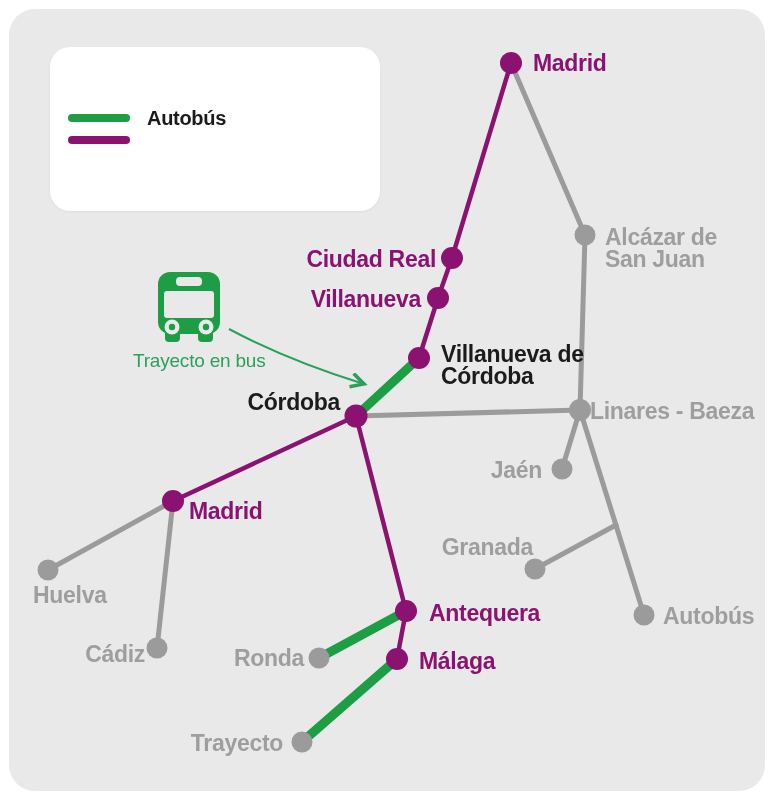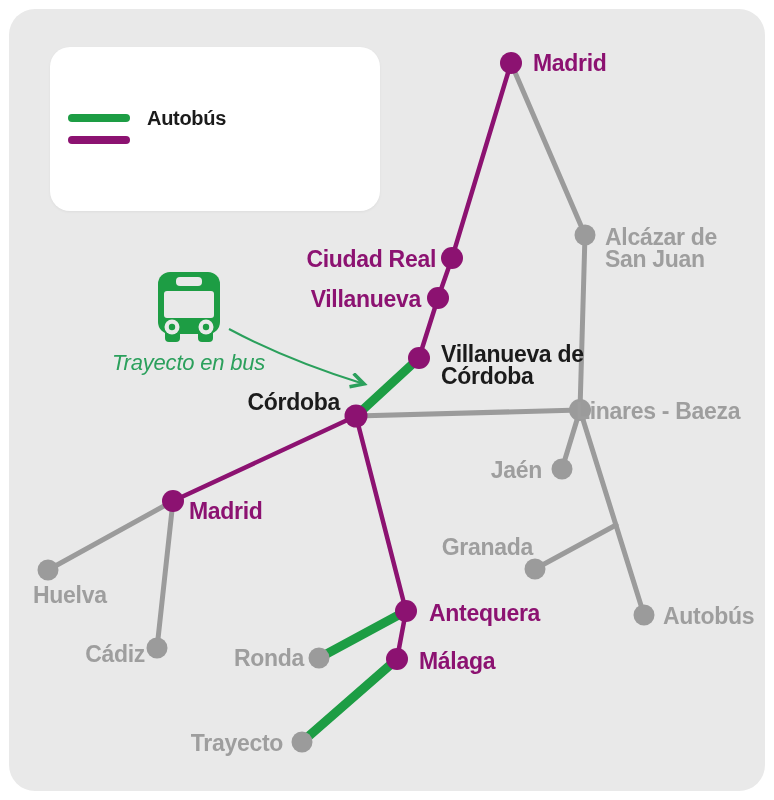--- a/index.html
+++ b/index.html
@@ -46,22 +46,22 @@
     padding-left:18px;box-sizing:border-box;
   }
   .legend-row{display:flex;align-items:center;gap:17px;height:22px;}
   .legend-swatch{width:62px;height:8px;border-radius:4px;flex:none;}
   .sw-bus{background:var(--bus,#1d9d44)}
   .sw-av{background:var(--high_speed,#8c1271)}
   .sw-cv{background:var(--conventional,#9b9b9b)}
   .legend-label{font-size:20px;font-weight:700;color:var(--dark_text,#1b1b1b);letter-spacing:-0.3px;}
 
   .bus-note{
-    position:absolute;left:112px;top:350px;
-    font-size:22px;font-style:italic;color:var(--bus_soft,#2ba05c);
+    position:absolute;left:133px;top:350px;
+    font-size:19px;color:var(--bus_soft,#2ba05c);
     letter-spacing:-0.2px;white-space:nowrap;
   }
 </style>
 </head>
 <body>
 
 <div class="panel"></div>
 
 <svg class="map" viewBox="0 0 774 800">
   <defs>
@@ -153,21 +153,21 @@
 <div class="lbl c-av r" style="right:353px;top:288px">
   <div>Villanueva</div>
 </div>
 <div class="lbl c-dk" style="left:441px;top:343px">
   <div>Villanueva de</div>
   <div>Córdoba</div>
 </div>
 <div class="lbl c-dk r" style="right:434px;top:391px">
   <div>Córdoba</div>
 </div>
-<div class="lbl c-cv" style="left:576px;top:400px">
+<div class="lbl c-cv" style="left:590px;top:400px">
   <div>Linares - Baeza</div>
 </div>
 <div class="lbl c-cv r" style="right:232px;top:459px">
   <div>Jaén</div>
 </div>
 <div class="lbl c-av" style="left:189px;top:500px">
   <div>Madrid</div>
 </div>
 <div class="lbl c-cv" style="left:33px;top:584px">
   <div>Huelva</div>

